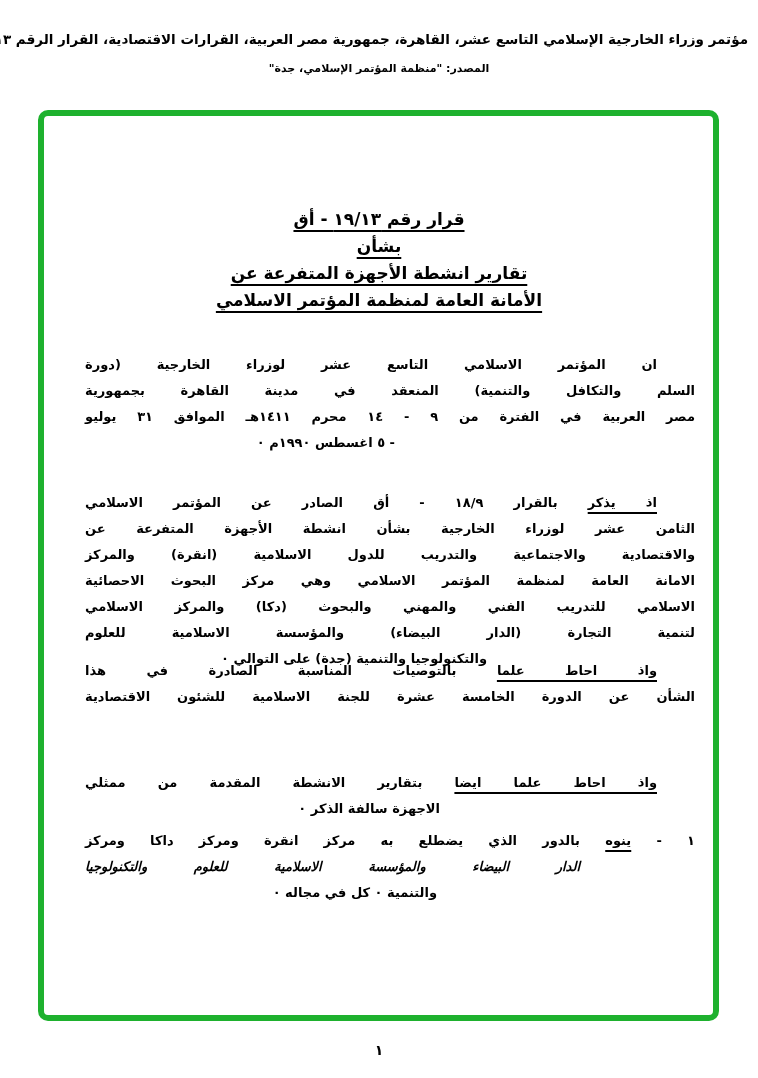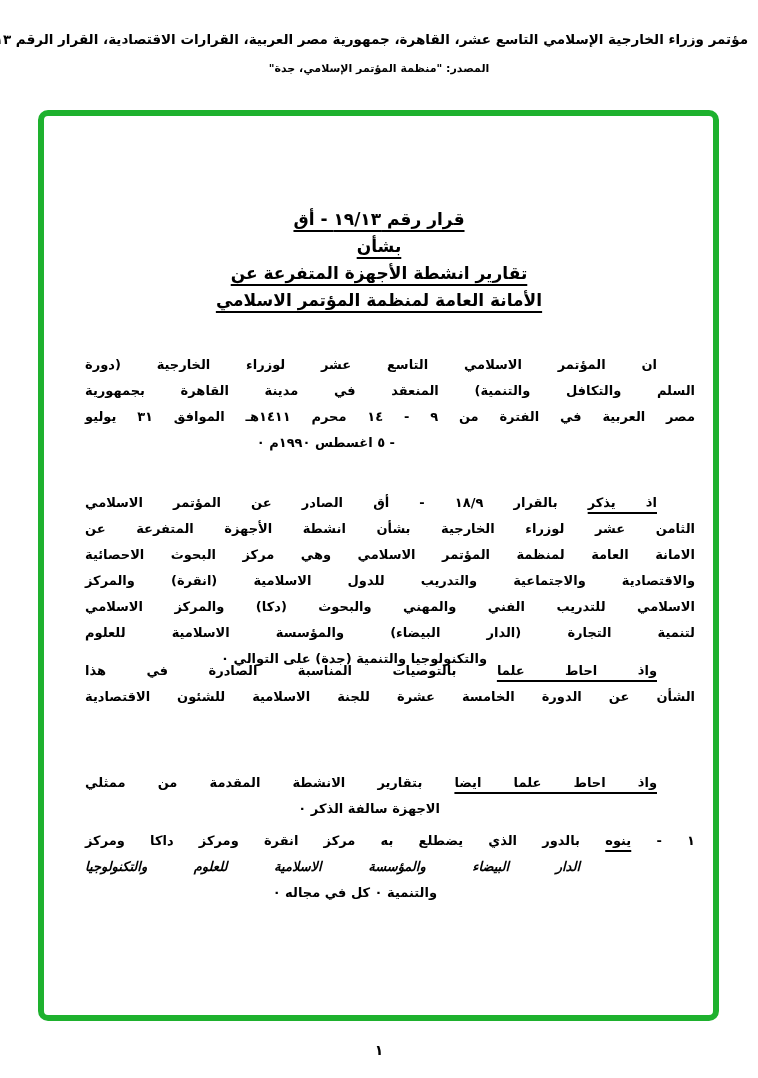--- a/index.html
+++ b/index.html
@@ -63,22 +63,22 @@
   <div class="col p1">
     <div class="line jl indent">ان المؤتمر الاسلامي التاسع عشر لوزراء الخارجية (دورة</div>
     <div class="line jl">السلم والتكافل والتنمية) المنعقد في مدينة القاهرة بجمهورية</div>
     <div class="line jl">مصر العربية في الفترة من ٩ - ١٤ محرم ١٤١١هـ الموافق ٣١ يوليو</div>
     <div class="line rl mr300">- ٥ اغسطس ١٩٩٠م ٠</div>
   </div>
 
   <div class="col p2">
     <div class="line jl indent"><span class="u">اذ يذكر</span> <span>بالقرار ١٨/٩ - أق الصادر عن المؤتمر الاسلامي</span></div>
     <div class="line jl">الثامن عشر لوزراء الخارجية بشأن انشطة الأجهزة المتفرعة عن</div>
+    <div class="line jl">والاقتصادية والاجتماعية والتدريب للدول الاسلامية (انقرة) والمركز</div>
     <div class="line jl">الامانة العامة لمنظمة المؤتمر الاسلامي وهي مركز البحوث الاحصائية</div>
-    <div class="line jl">والاقتصادية والاجتماعية والتدريب للدول الاسلامية (انقرة) والمركز</div>
     <div class="line jl">الاسلامي للتدريب الفني والمهني والبحوث (دكا) والمركز الاسلامي</div>
     <div class="line jl">لتنمية التجارة (الدار البيضاء) والمؤسسة الاسلامية للعلوم</div>
     <div class="line rl mr208">والتكنولوجيا والتنمية (جدة) على التوالي ٠</div>
   </div>
 
   <div class="col p3">
     <div class="line jl indent"><span class="u">واذ احاط علما</span> <span>بالتوصيات المناسبة الصادرة في هذا</span></div>
     <div class="line jl">الشأن عن الدورة الخامسة عشرة للجنة الاسلامية للشئون الاقتصادية</div>
   </div>
 

